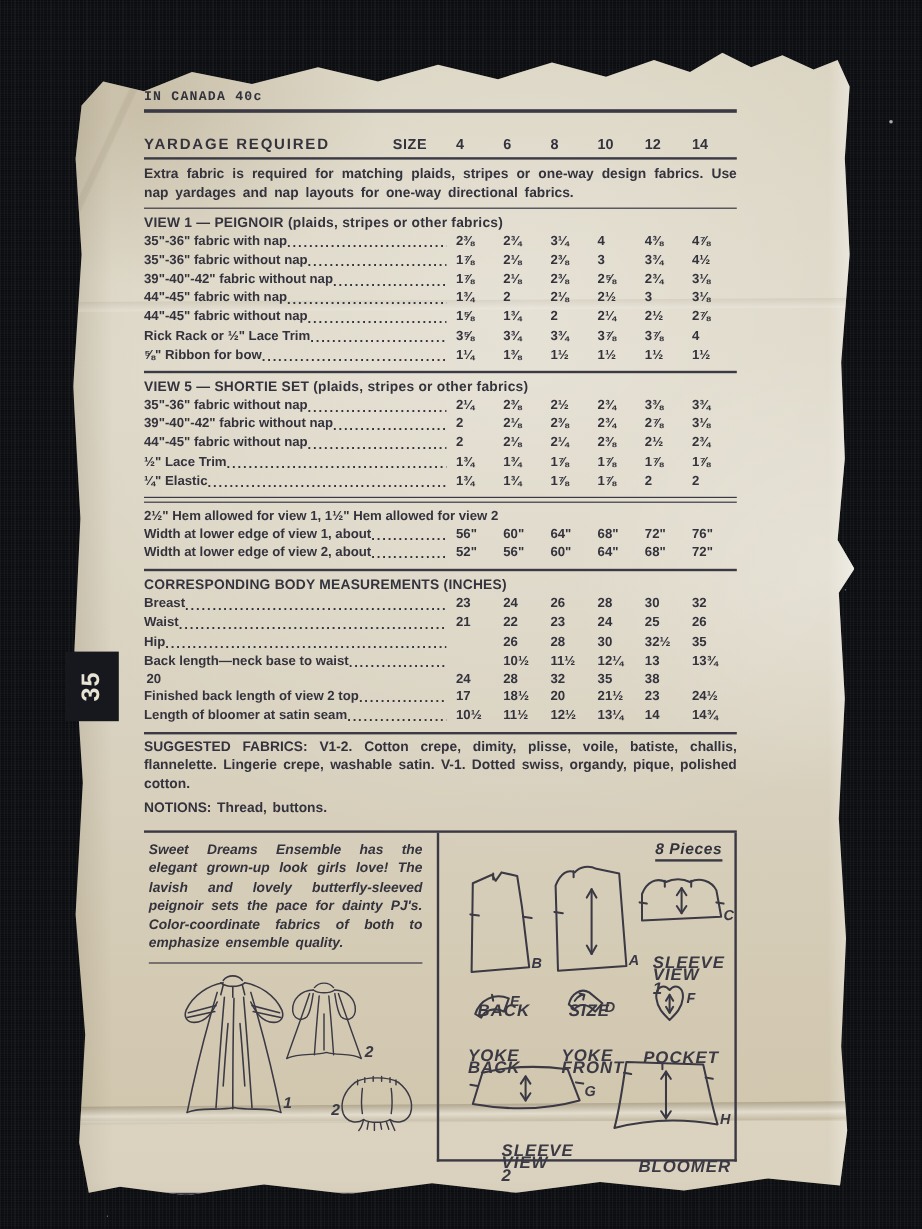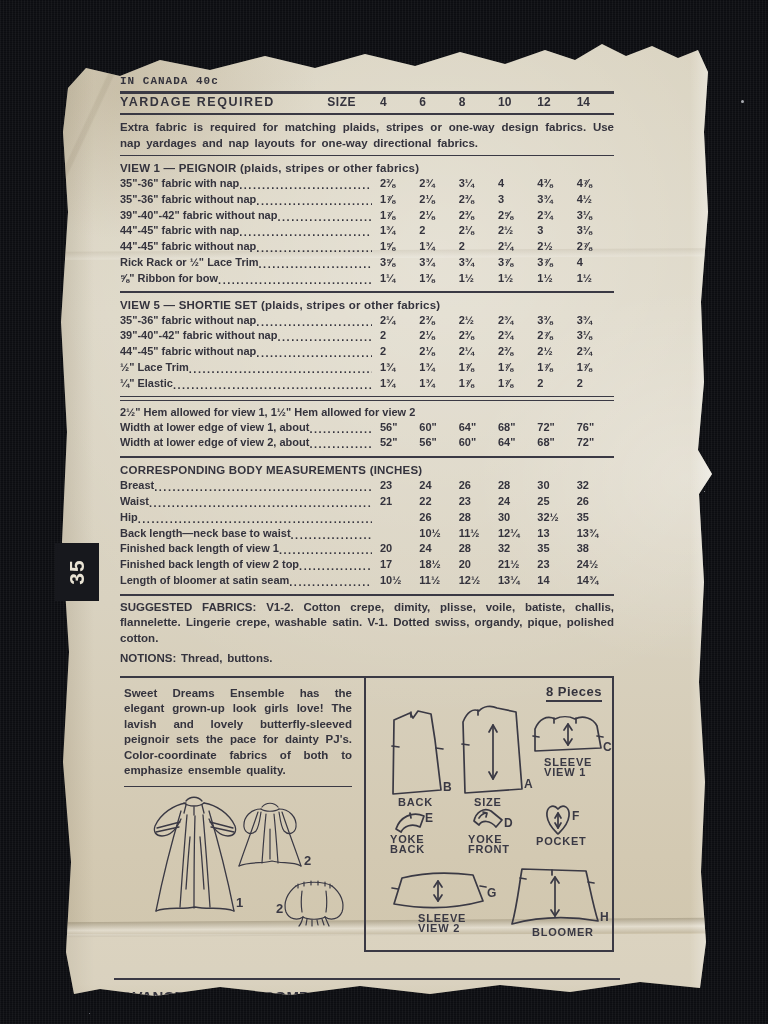--- a/index.html
+++ b/index.html
@@ -63,21 +63,21 @@
   .hdr .title { flex:1; text-align:center; font-size:18px; letter-spacing:.3px; word-spacing:4px; }
   .hdr .price { font-size:19px; }
   .canada { text-align:left; font-size:11px; letter-spacing:1px; margin-top:-1px;font-family:Liberation Mono, monospace; }
 
   .rule  { border-top:3px solid #3a3944; margin-top:4px; }
   .rule2 { border-top:2px solid #3a3944; }
   .rule3 { border-top:1.5px solid #3a3944; }
   .ruled { height:5px; border-top:1.5px solid #3a3944; border-bottom:1.5px solid #3a3944; margin-top:3px; }
 
   .trow { display:grid; grid-template-columns:258px repeat(6, 1fr); align-items:baseline; line-height:13.8px; }
-  .sizebar { padding:0 0 3px 0; line-height:16px; }
+  .sizebar { padding:18px 0 3px 0; line-height:16px; }
   .sizebar .tlabel-size { display:flex; justify-content:space-between; padding-right:22px; }
   .ylabel { font-size:12.5px; letter-spacing:1.5px; }
   .size-word { font-size:12px; letter-spacing:.5px; }
   .size-val { font-size:12px; padding-left:2px; }
 
   .intro { font-size:11.5px; line-height:15.5px; text-align:justify; word-spacing:2.5px; margin:5px 0 4px 0; }
 
   .sec-h { font-size:11.5px; letter-spacing:.2px; margin-top:5px; line-height:14px; white-space:nowrap; }
   .tlabel { display:flex; overflow:hidden; padding-right:6px; }
   .tlabel .txt { white-space:nowrap; font-size:11px; }
@@ -85,32 +85,32 @@
   .tlabel .dots::after { content:"..................................................................................................."; letter-spacing:1.5px; font-size:11px; }
   .tval { font-size:11px; padding-left:2px; white-space:nowrap; }
   .ytable { margin-top:2px; }
 
   .hem-note { font-size:11px; margin-top:5px; line-height:13px; }
 
   .para { font-size:11.5px; line-height:15.5px; margin-top:4px; text-align:justify; word-spacing:1.5px; }
   .notions { margin-top:5px; }
 
   
-  .bottom { border-top:2.5px solid #3a3944; margin-top:9px; display:flex; height:276px; }
+  .bottom { border-top:2.5px solid #3a3944; margin-top:9px; display:flex; height:276px;font-style:italic; }
   .left-col { width:244px; padding:8px 12px 0 4px; }
   .desc { font-size:11.5px; line-height:15.5px; text-align:justify; word-spacing:2px; }
   .left-divider { border-top:1.5px solid #3a3944; margin-top:7px; }
   .illus { position:relative; height:160px; margin-top:2px; }
   .illus svg { position:absolute; inset:0; }
   .view-num { position:absolute; font-size:13px; font-weight:700; color:#3a3944; }
 
   .pieces-box { flex:1; border:2px solid #3a3944; border-top:none; position:relative; }
   .pieces-title { position:absolute; right:10px; top:6px; font-size:13px; letter-spacing:.5px; border-bottom:2px solid #3a3944; padding-bottom:1px; }
   .pieces-box svg { position:absolute; inset:0; }
-  .p-label { position:absolute; font-size:11px; letter-spacing:.8px; line-height:10.5px; color:#3a3944; }
+  .p-label { position:absolute; font-size:14px; letter-spacing:.8px; line-height:10.5px; color:#3a3944;margin-top:24px; }
   .p-letter { position:absolute; font-size:12px; color:#3a3944; }
 
   
   .footer { margin-top:26px; }
   .footer-rule { border-top:2px solid #3a3944; margin:0 -6px; }
   .f1 { text-align:center; margin-top:8px; white-space:nowrap; margin-left:-10px; margin-right:-14px; }
   .f1 .big { font-size:15px; letter-spacing:.2px; }
   .f1 .rest { font-size:13px; }
 
   svg path, svg line, svg polyline { fill:none; stroke:#3a3944; stroke-linecap:round; stroke-linejoin:round; }
@@ -382,24 +382,20 @@
             <span class="dots"></span>
           </div>
           <div class="tval"></div>
           <div class="tval">10½</div>
           <div class="tval">11½</div>
           <div class="tval">12¼</div>
           <div class="tval">13</div>
           <div class="tval">13¾</div>
         </div>
         <div class="trow">
-          <div class="tlabel">
-            <span class="txt">Finished back length of view 1</span>
-            <span class="dots"></span>
-          </div>
           <div class="tval">20</div>
           <div class="tval">24</div>
           <div class="tval">28</div>
           <div class="tval">32</div>
           <div class="tval">35</div>
           <div class="tval">38</div>
         </div>
         <div class="trow">
           <div class="tlabel">
             <span class="txt">Finished back length of view 2 top</span>

